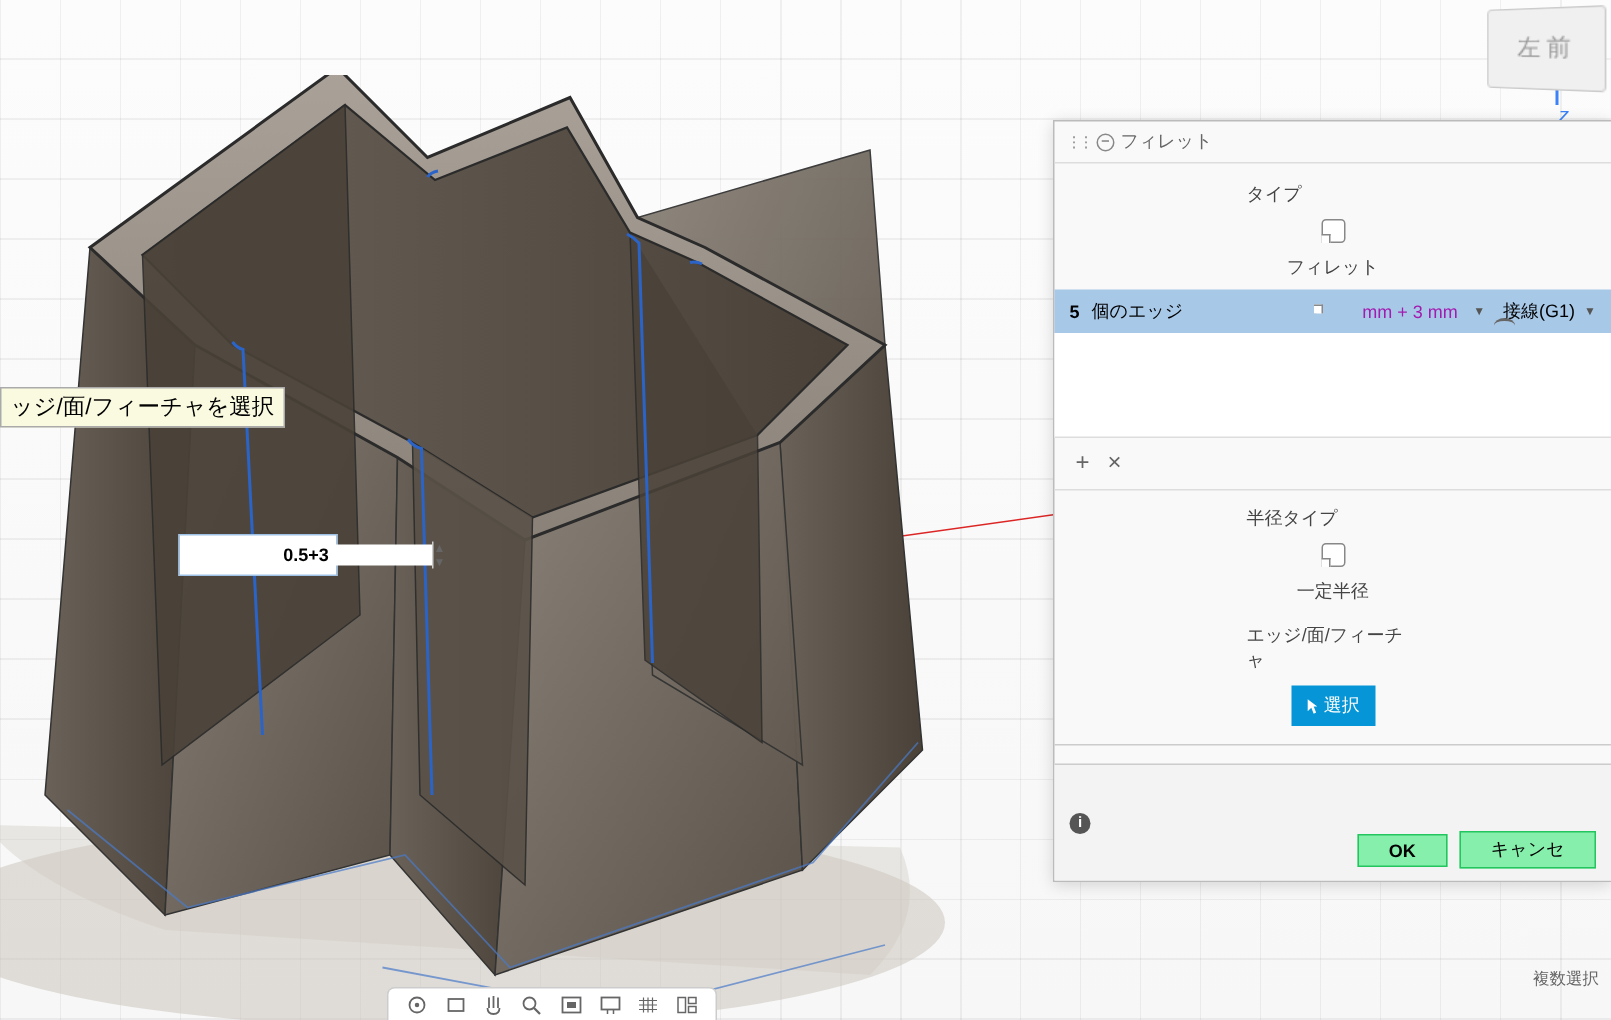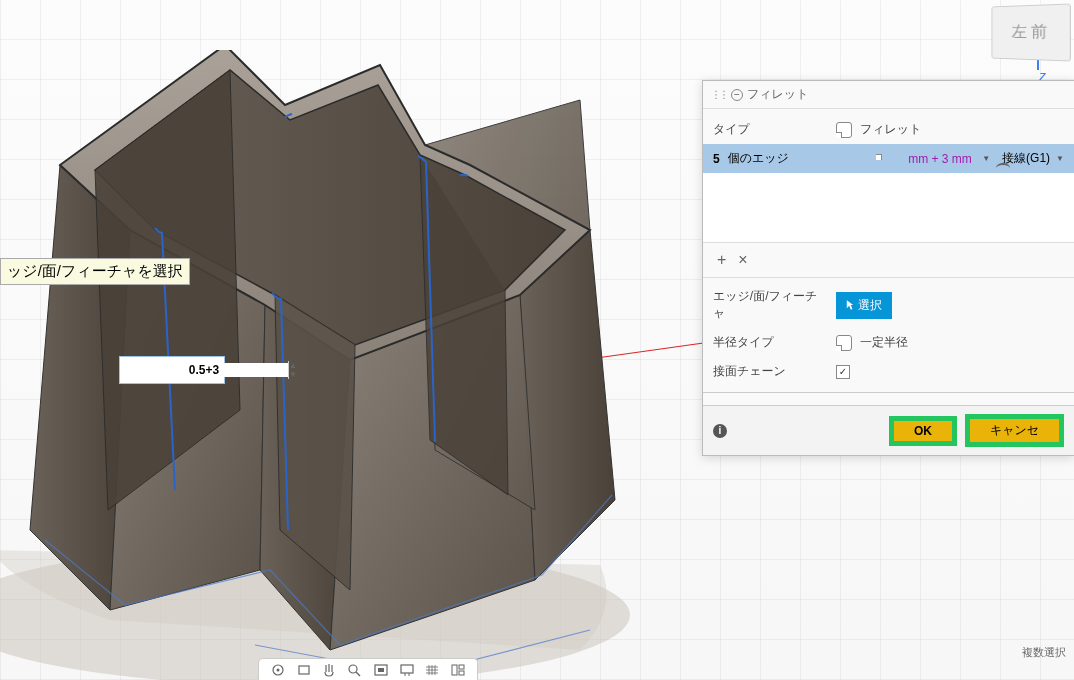--- a/index.html
+++ b/index.html
@@ -133,20 +133,21 @@
 .panel-header .title {
   color: #666;
   font-size: 12px;
 }
 .panel-body { padding: 6px 10px; }
 .row {
   display: flex;
   align-items: center;
   padding: 6px 0;
   gap: 8px;
+  flex-direction: column;
 }
 .row .label {
   width: 115px;
   color: #444;
   font-size: 12px;
 }
 .row .icon {
   width: 16px; height: 16px;
   display: inline-block;
   flex-shrink: 0;
@@ -279,23 +280,24 @@
   color: #fff;
   display: flex;
   align-items: center;
   justify-content: center;
   font-size: 10px;
   font-weight: bold;
 }
 .panel-footer button {
   padding: 3px 20px;
   font-size: 12px;
-  background: #eab308;
-  border: 5px solid #22c55e;
+  background: #86efac;
+  border: 1px solid #22c55e;
   cursor: pointer;
+  margin-top: 36px;
 }
 .panel-footer .ok-btn { font-weight: 600; }
 .bottom-bar {
   position: absolute;
   bottom: 0; left: 258px;
   width: 220px;
   height: 22px;
   background: #fff;
   border: 1px solid #ccc;
   border-bottom: none;
@@ -417,39 +419,35 @@
       <span>接線(G1)</span>
       <span class="caret">▼</span>
     </div>
     <div class="list-area"></div>
     <div class="list-actions">
       <span>+</span>
       <span>×</span>
     </div>
 
     <div class="row">
+      <span class="label">半径タイプ</span>
+      <span class="icon icon-shape"></span>
+      <span class="value">一定半径</span>
+    </div>
+
+    <div class="row">
       <span class="label">エッジ/面/フィーチャ</span>
       <button class="select-btn">
         <svg class="cursor-icon" viewBox="0 0 10 14">
           <path d="M1 1 L1 11 L4 8 L6 13 L8 12 L6 7 L9 7 Z" fill="#fff"></path>
         </svg>
         <span>選択</span>
       </button>
     </div>
 
-    <div class="row">
-      <span class="label">半径タイプ</span>
-      <span class="icon icon-shape"></span>
-      <span class="value">一定半径</span>
-    </div>
-
-    <div class="row">
-      <span class="label">接面チェーン</span>
-      <span class="checkbox">✓</span>
-    </div>
 
     <div class="panel-sep"></div>
 
   </div>
   <div class="panel-footer">
     <span class="info-icon">i</span>
     <button class="ok-btn">OK</button>
     <button>キャンセ</button>
   </div>
 </div>

